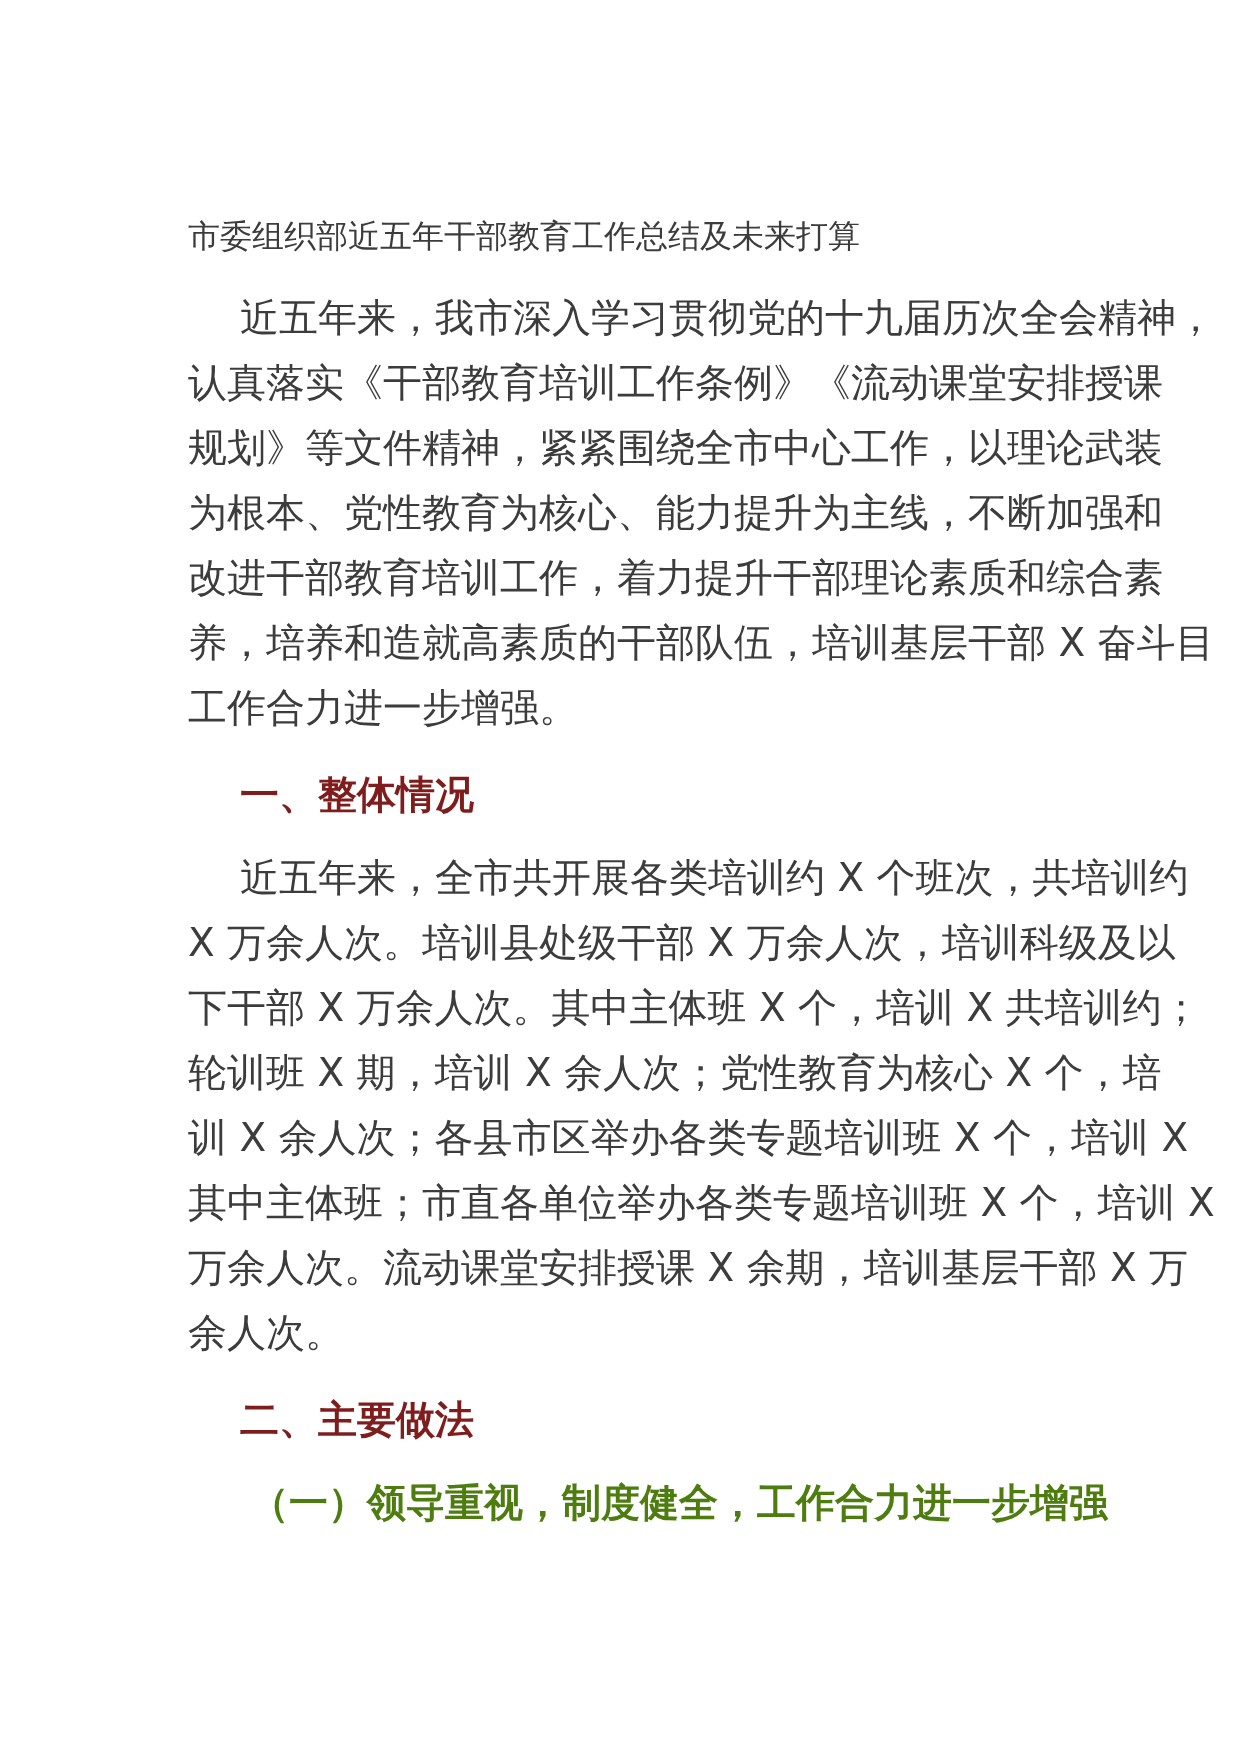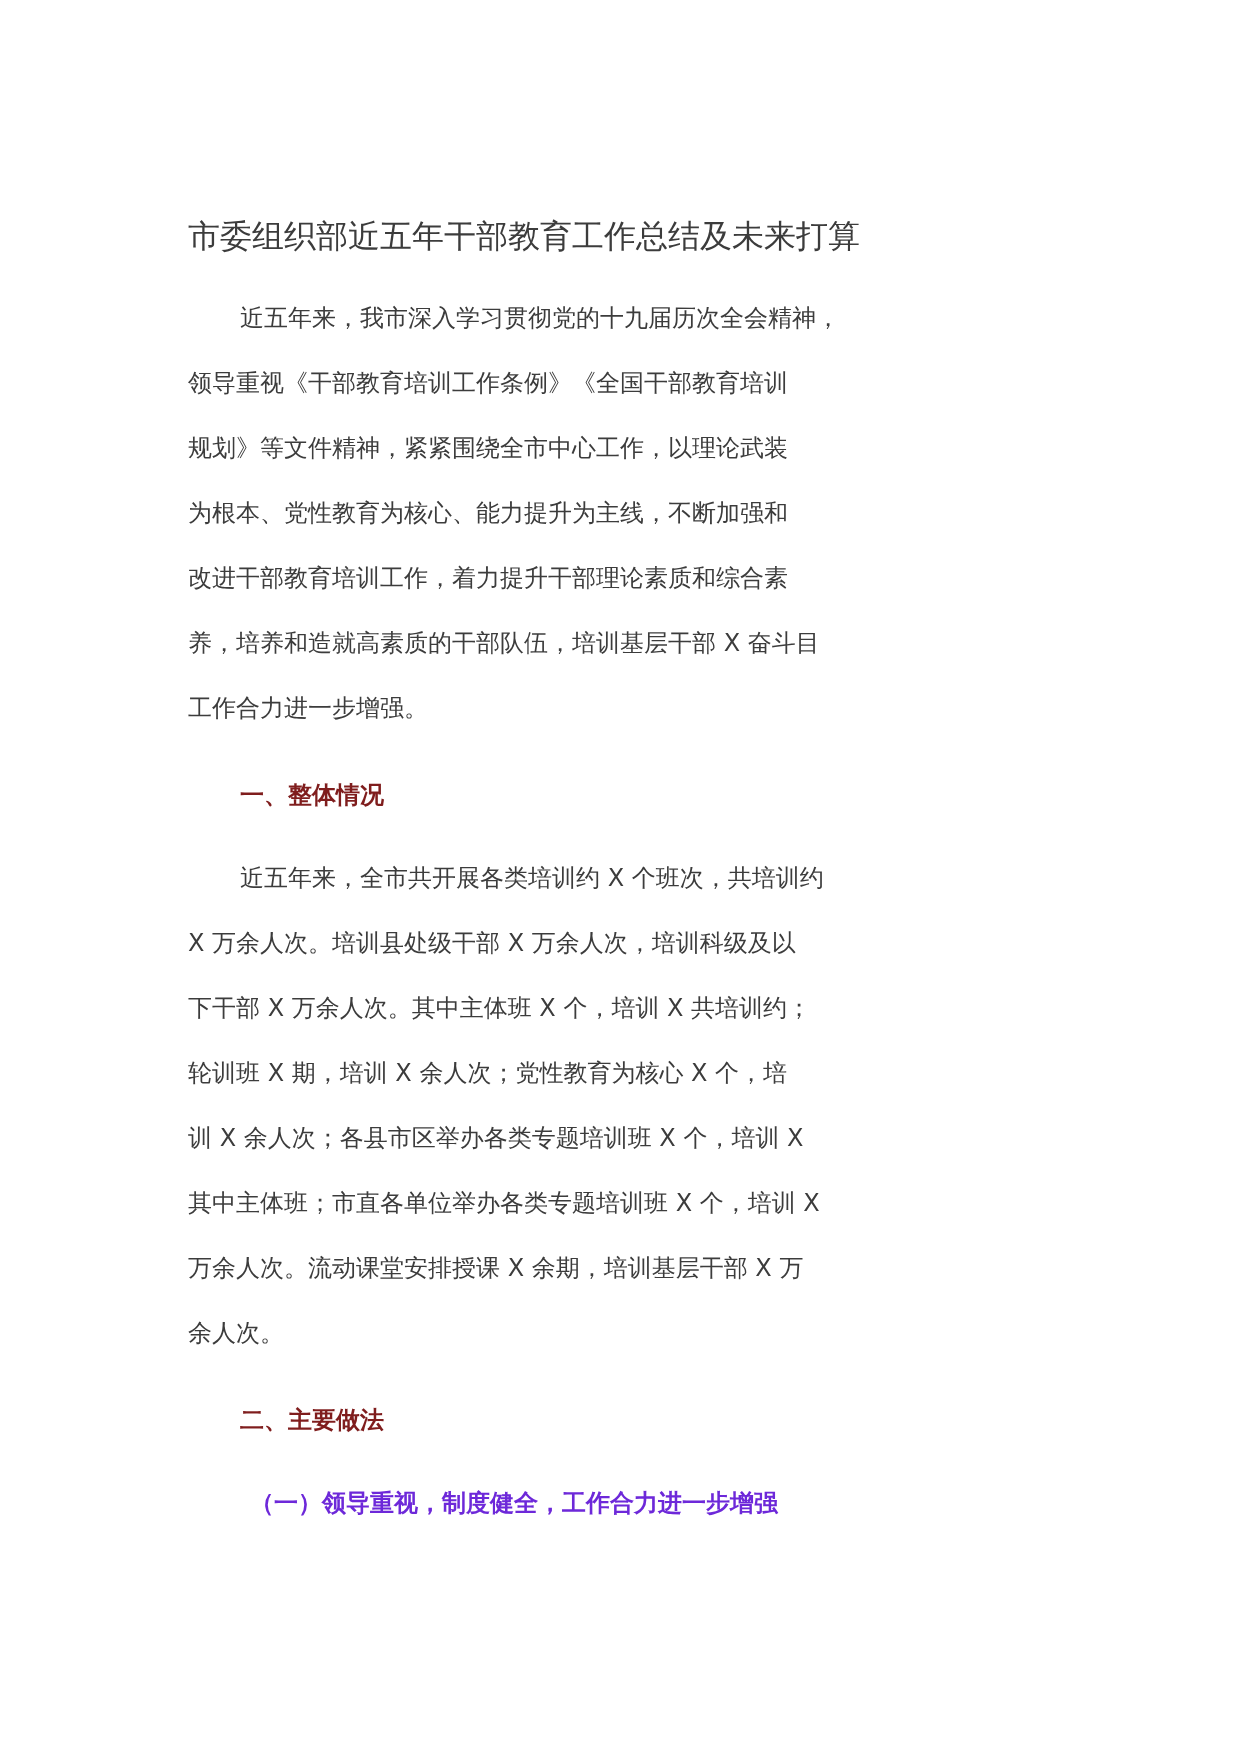--- a/index.html
+++ b/index.html
@@ -21,52 +21,52 @@
       top: 0;
       width: 1240px;
       height: 1754px;
       background: #ffffff;
     }
     .line {
       position: absolute;
       left: 188px;
       height: 40px;
       line-height: 40px;
-      font-size: 24px;
+      font-size: 39px;
       white-space: nowrap;
       letter-spacing: 0px;
       transform: translateY(-20px);
     }
     .title {
       font-size: 32px;
     }
     .indent {
       left: 240px;
     }
     .heading {
       left: 240px;
       font-weight: bold;
       color: #7f1d1d;
     }
     .subheading {
       left: 250px;
       font-weight: bold;
-      color: #6d28d9;
+      color: #4d7c0f;
     }
   </style>
 </head>
 <body>
 
 <div class="page">
 
   <div class="line title" style="top:236px">市委组织部近五年干部教育工作总结及未来打算</div>
 
   <div>
     <div class="line indent" style="top:318px">近五年来，我市深入学习贯彻党的十九届历次全会精神，</div>
-    <div class="line" style="top:383px">领导重视《干部教育培训工作条例》《全国干部教育培训</div>
+    <div class="line" style="top:383px">认真落实《干部教育培训工作条例》《流动课堂安排授课</div>
     <div class="line" style="top:448px">规划》等文件精神，紧紧围绕全市中心工作，以理论武装</div>
     <div class="line" style="top:513px">为根本、党性教育为核心、能力提升为主线，不断加强和</div>
     <div class="line" style="top:578px">改进干部教育培训工作，着力提升干部理论素质和综合素</div>
     <div class="line" style="top:643px">养，培养和造就高素质的干部队伍，培训基层干部 X 奋斗目</div>
     <div class="line" style="top:708px">工作合力进一步增强。</div>
   </div>
 
   <div class="line heading" style="top:795px">一、整体情况</div>
 
   <div>

